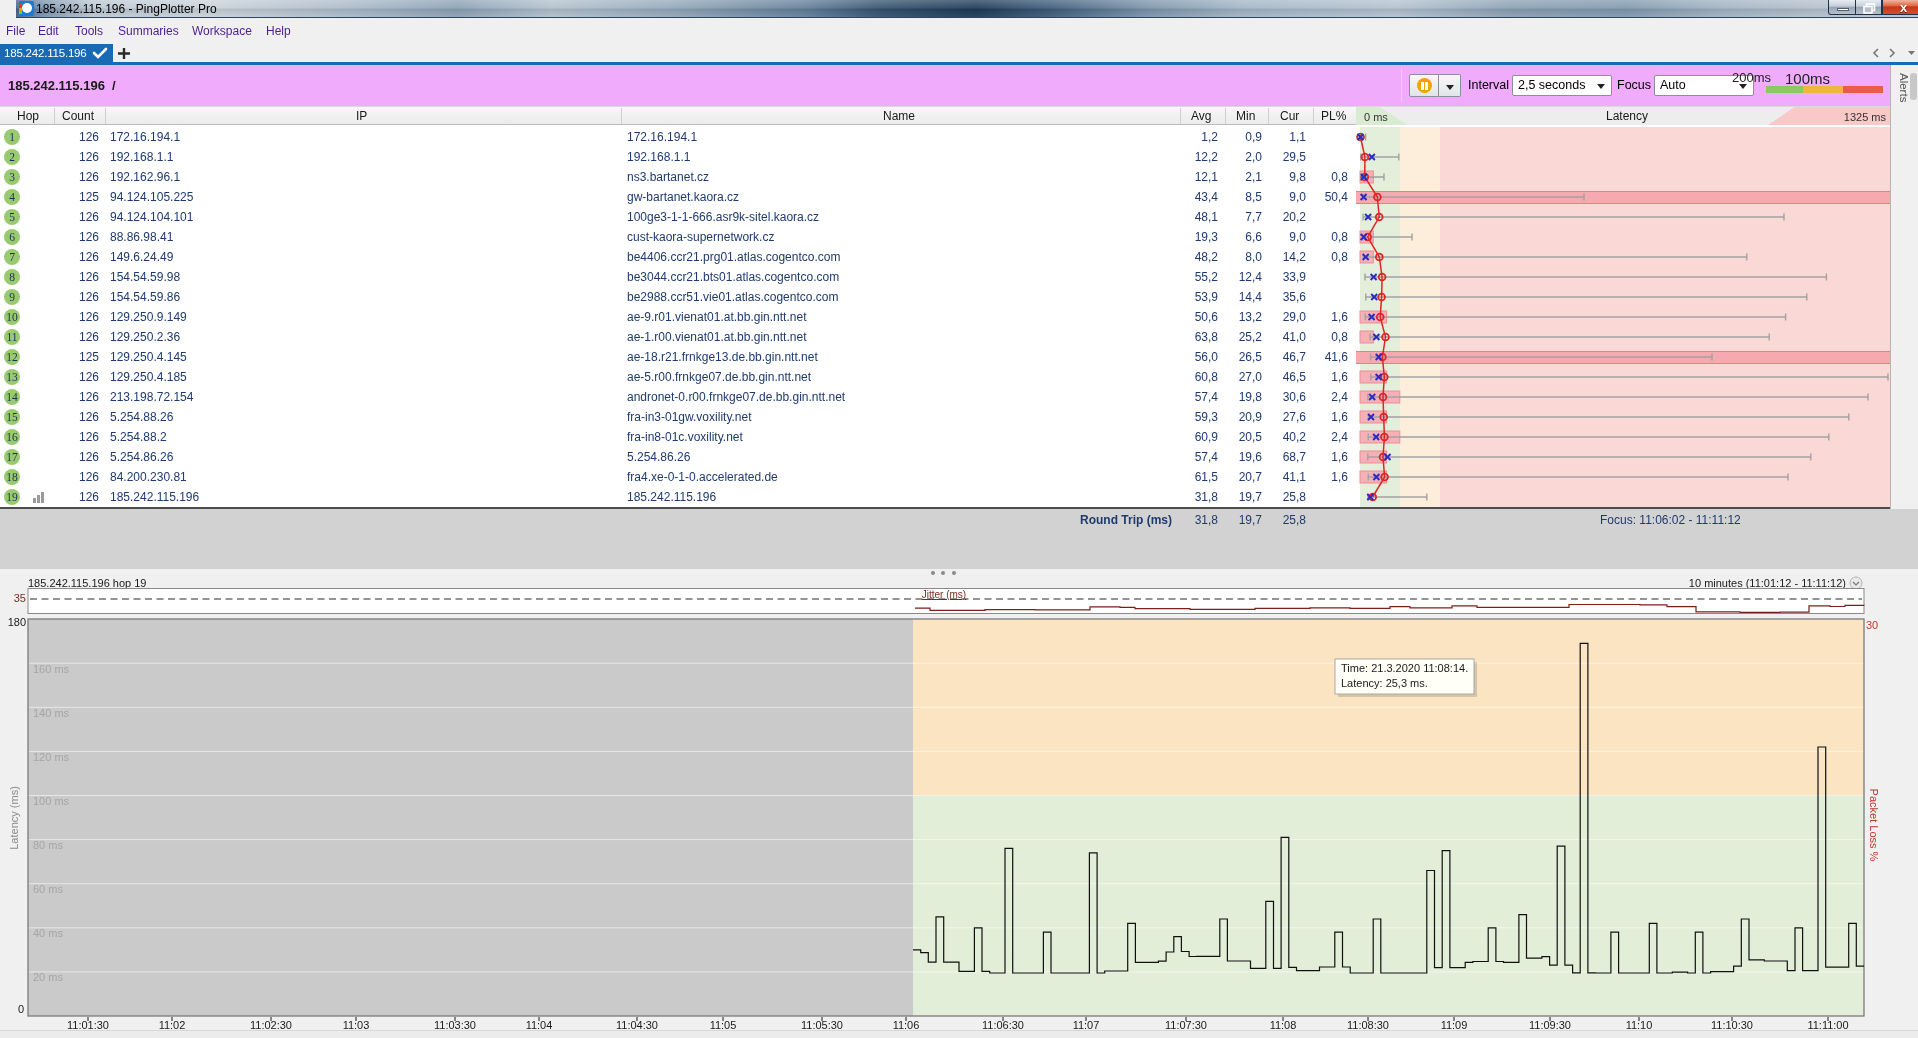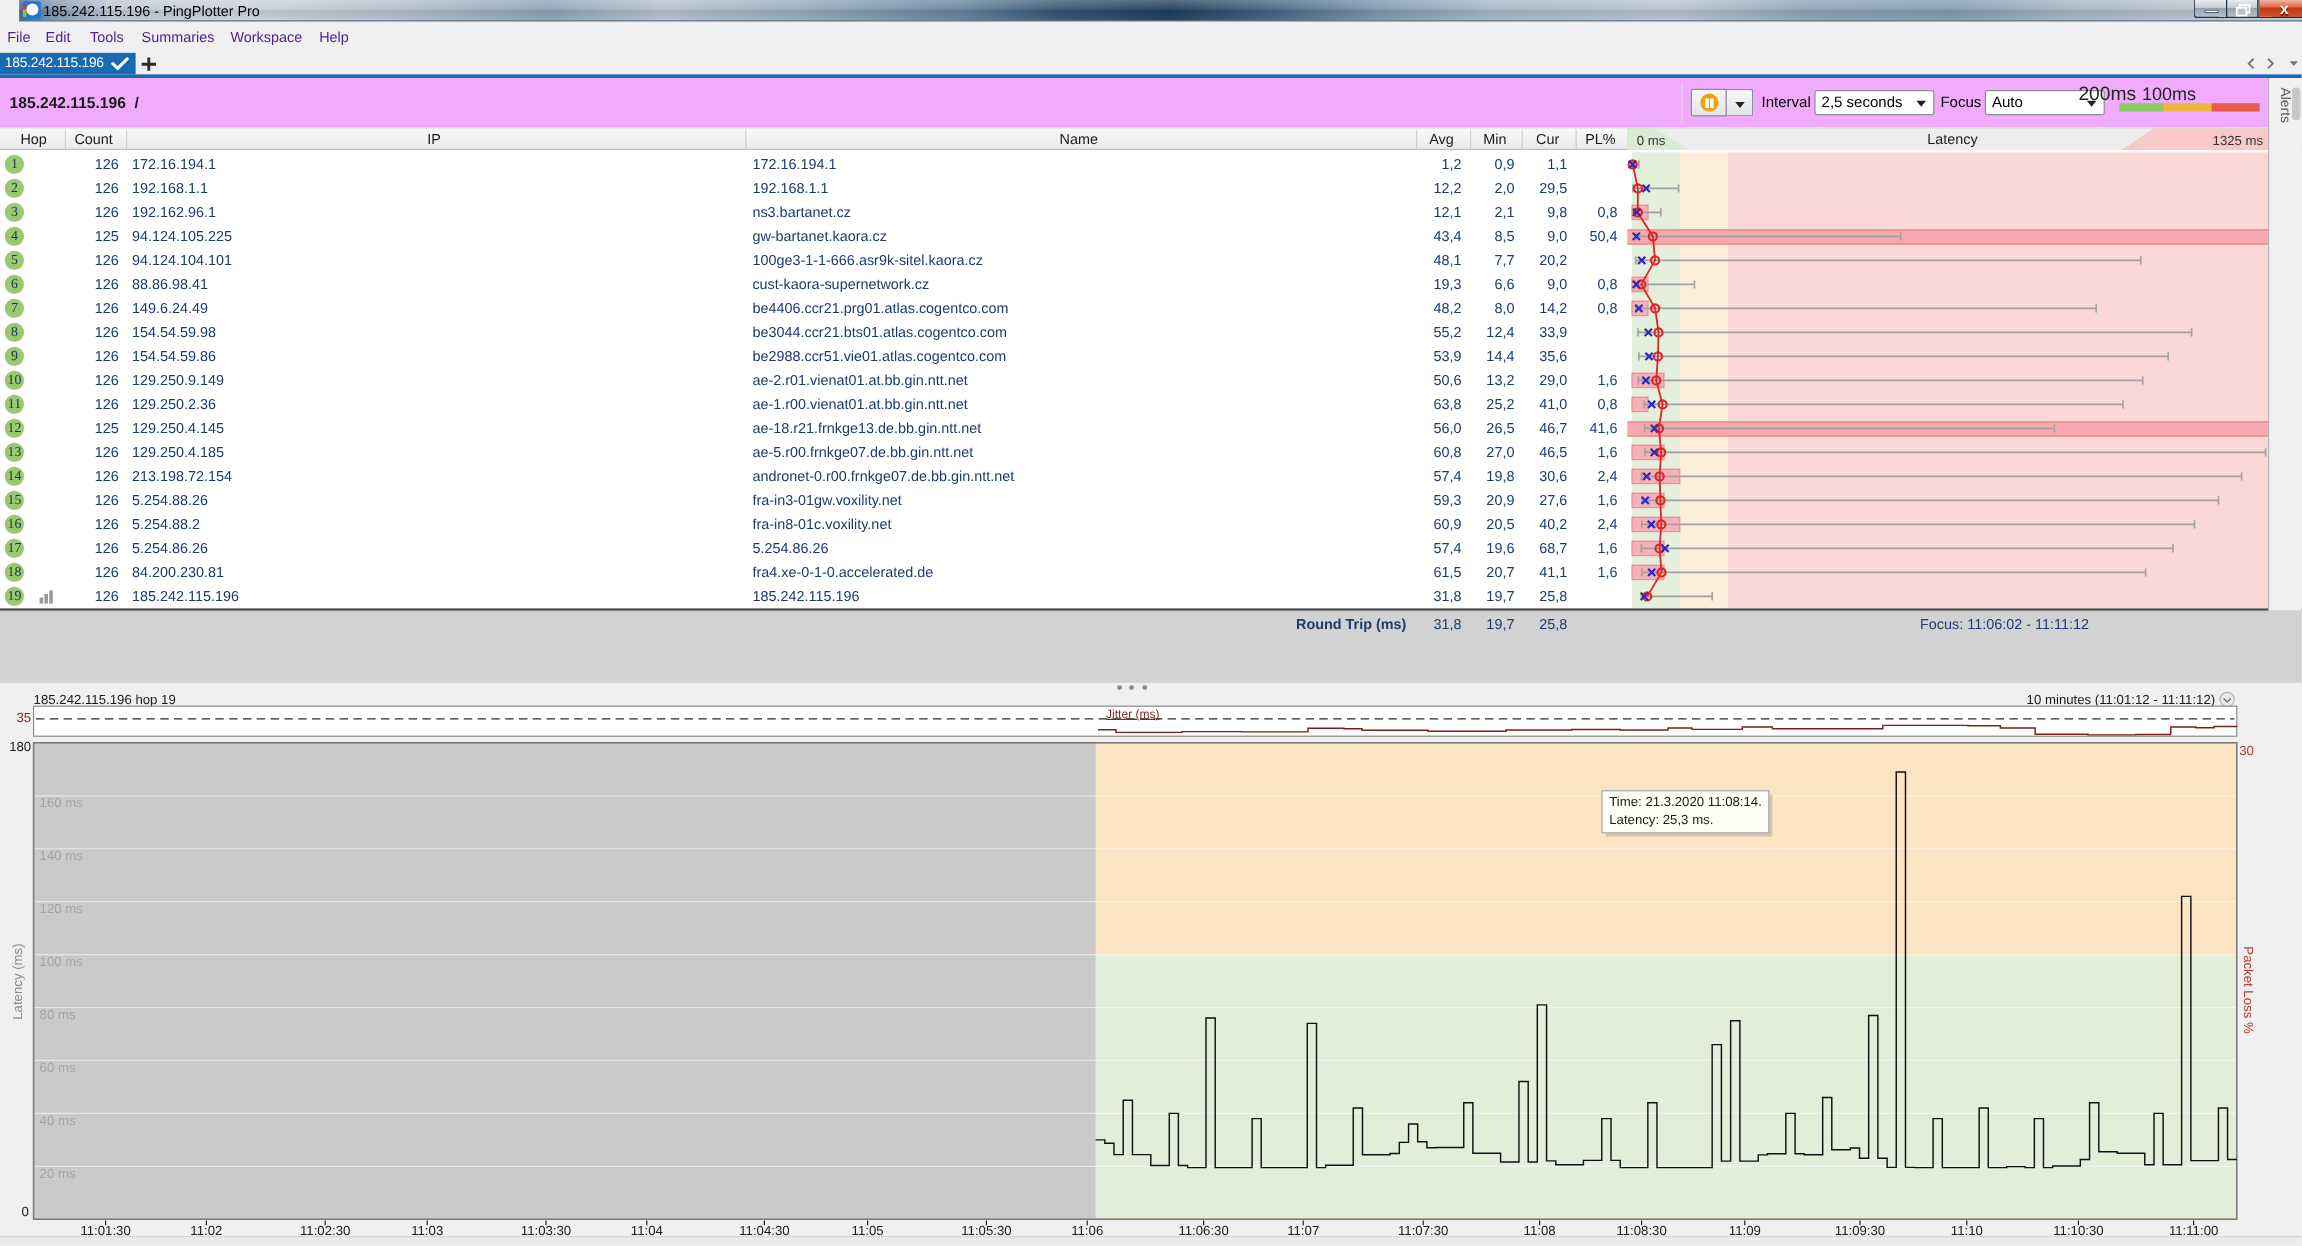--- a/index.html
+++ b/index.html
@@ -93,21 +93,21 @@
    </div>
  </div>
  <div style="position:absolute;left:1439px;top:9px;width:22px;height:23px;border:1px solid #8a9097;border-left:none;border-radius:0 2px 2px 0;background:linear-gradient(180deg,#f7f7f7,#e2e5e8)">
    <div class="carr" style="left:7px;top:10px"></div>
  </div>
  <div style="position:absolute;left:1468px;top:13px;font-size:12.5px">Interval</div>
  <div class="combo" style="left:1512px;width:100px">2,5 seconds<div class="carr" style="left:84px"></div></div>
  <div style="position:absolute;left:1617px;top:13px;font-size:12.5px">Focus</div>
  <div class="combo" style="left:1654px;width:100px">Auto<div class="carr" style="left:84px"></div></div>
  <div style="position:absolute;left:1785px;top:5px;width:36px;font-size:15px;color:#222">100ms</div>
- <div style="position:absolute;left:1732px;top:5px;width:36px;font-size:16px;color:#222">200ms</div>
+ <div style="position:absolute;left:1732px;top:5px;width:36px;font-size:13px;color:#222">200ms</div>
  <div style="position:absolute;left:1766px;top:21px;width:37px;height:7px;background:#8bc961"></div>
  <div style="position:absolute;left:1803px;top:21px;width:40px;height:7px;background:#efb73e"></div>
  <div style="position:absolute;left:1843px;top:21px;width:40px;height:7px;background:#e95c49"></div>
 </div>
 <div id="thead">
  <span style="left:17px">Hop</span>
     <span style="left:62px">Count</span>
     <span style="left:356px">IP</span>
  <span style="left:883px">Name</span>
     <span style="left:1191px">Avg</span>
@@ -211,21 +211,21 @@
     <span class="cell nm">be2988.ccr51.vie01.atlas.cogentco.com</span>
     <span class="cell avg">53,9</span>
     <span class="cell mn">14,4</span>
     <span class="cell cur">35,6</span>
     <span class="cell pl"></span>
   </div>
 <div class="row" style="top:307px">
     <span class="hopc">10</span>
     <span class="cell cnt">126</span>
     <span class="cell ip">129.250.9.149</span>
-    <span class="cell nm">ae-2.r01.vienat01.at.bb.gin.ntt.net</span>
+    <span class="cell nm">ae-9.r01.vienat01.at.bb.gin.ntt.net</span>
     <span class="cell avg">50,6</span>
     <span class="cell mn">13,2</span>
     <span class="cell cur">29,0</span>
     <span class="cell pl">1,6</span>
   </div>
 <div class="row" style="top:327px">
     <span class="hopc">11</span>
     <span class="cell cnt">126</span>
     <span class="cell ip">129.250.2.36</span>
     <span class="cell nm">ae-1.r00.vienat01.at.bb.gin.ntt.net</span>

